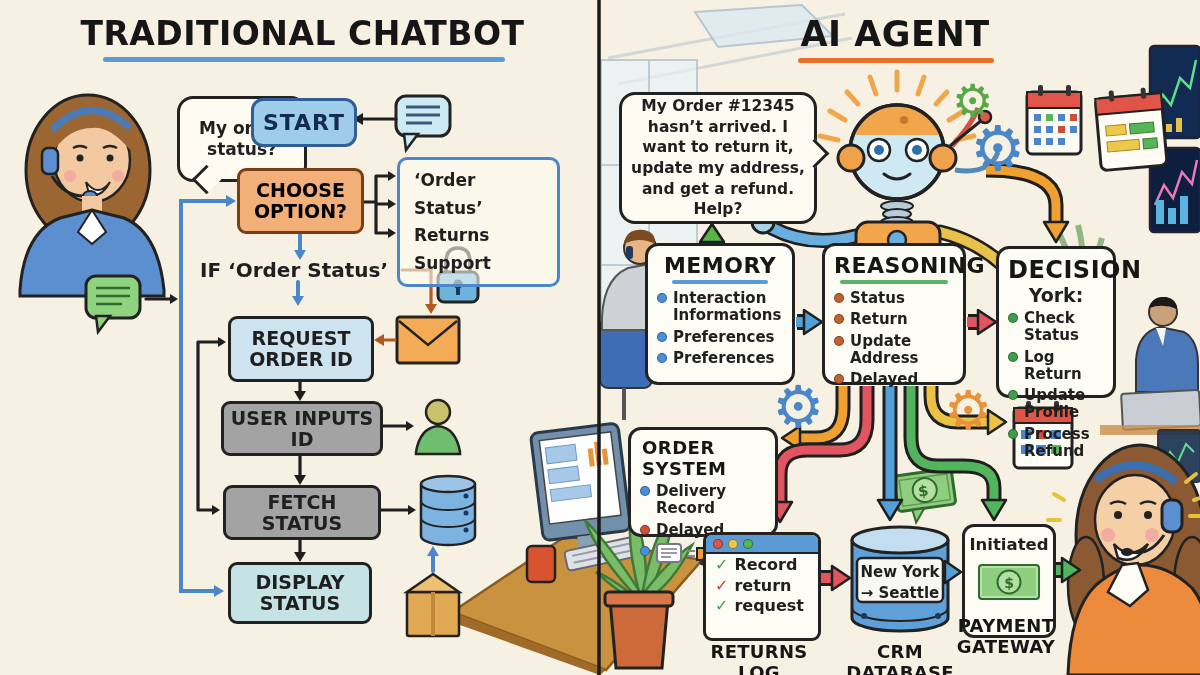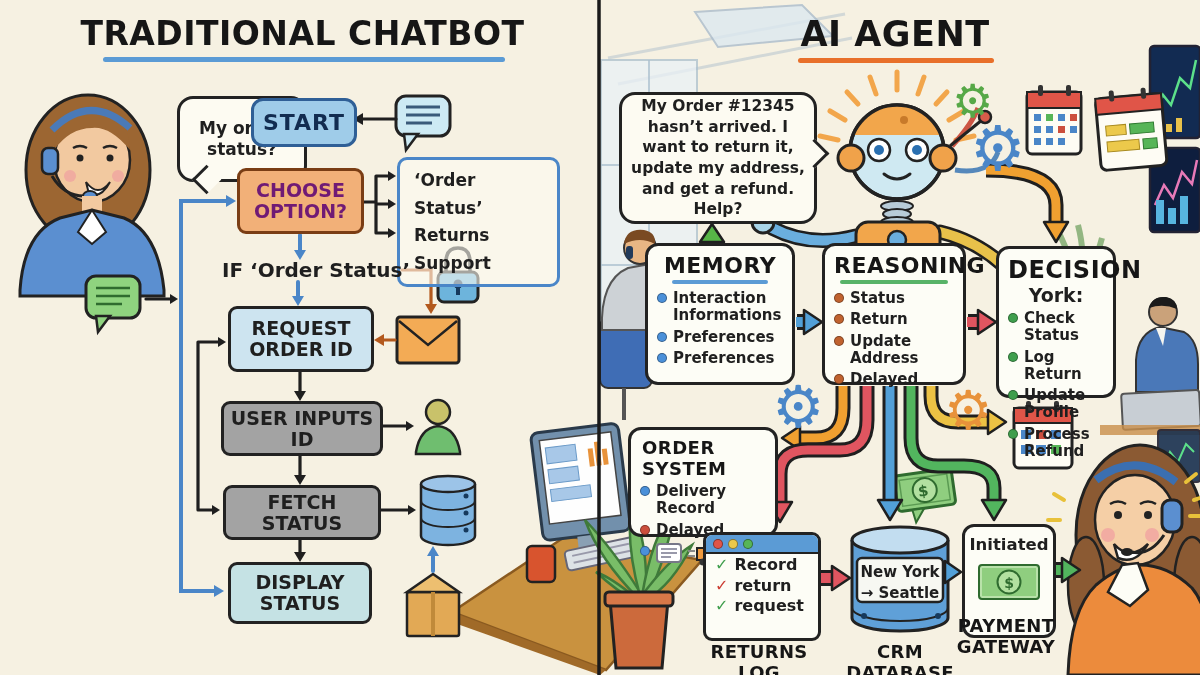--- a/index.html
+++ b/index.html
@@ -12,27 +12,27 @@
   .underline{position:absolute;height:5px;border-radius:3px;z-index:5;}
   
   .bubble{position:absolute;background:#fdfbf2;border:3px solid #222;border-radius:16px;
           font-weight:bold;text-align:center;z-index:5;display:flex;align-items:center;justify-content:center;}
   .tail-br{position:absolute;width:18px;height:18px;background:#fdfbf2;transform:rotate(45deg);}
   
   .fbox{position:absolute;border:3px solid #222;border-radius:9px;background:#a3a3a3;
         display:flex;align-items:center;justify-content:center;text-align:center;
         font-weight:bold;line-height:1.08;z-index:5;}
   .start{background:#9fcce9;border-color:#2f5f96;color:#122c50;font-size:22px;letter-spacing:1px;border-radius:12px;}
-  .choose{background:#f2b078;border-color:#7a3d14;color:#701a75;font-size:19px;padding:0 16px;}
+  .choose{background:#f2b078;border-color:#7a3d14;color:#000000;font-size:19px;padding:0 16px;}
   .reqid{background:#cde4f0;font-size:19px;padding:0 18px;}
   .plain{font-size:19px;}
   .display{background:#c5e2e4;font-size:19px;padding:0 22px;}
   .optbox{position:absolute;border:3px solid #4a86c8;border-radius:10px;background:rgba(253,251,242,.6);
           z-index:5;padding:7px 10px 7px 14px;font-size:17px;font-weight:bold;line-height:1.62;text-align:left;}
-  .iflabel{position:absolute;font-size:20px;font-weight:bold;text-align:right;z-index:5;}
+  .iflabel{position:absolute;font-size:20px;font-weight:bold;text-align:left;z-index:5;}
   
   .abox{position:absolute;border:3.5px solid #222;border-radius:13px;background:#fdfdf6;
         z-index:5;padding:7px 9px;box-sizing:border-box;}
   .abox h3{margin:0;text-align:center;font-size:22px;letter-spacing:.5px;color:#161616;}
   .tul{display:block;height:4px;border-radius:2px;margin:2px auto 6px;}
   .bl{list-style:none;margin:0;padding:0;}
   .bl li{display:flex;gap:6px;font-size:15px;font-weight:bold;line-height:1.15;margin:4px 0;align-items:flex-start;}
   .dot{width:8px;height:8px;border-radius:50%;margin-top:3px;flex-shrink:0;border:1px solid rgba(0,0,0,.35);}
   .d-blue{background:#4a90d9;} .d-red{background:#cc4f3d;} .d-green{background:#3f9e4d;} .d-rust{background:#c0622f;}
   .plan-sub{text-align:center;font-size:19px;font-weight:bold;margin:0 0 2px;}
@@ -441,21 +441,21 @@
 <div class="fbox choose" style="left:237px;top:168px;width:127px;height:66px;box-sizing:border-box;">CHOOSE OPTION?</div>
 
 <div class="optbox" style="left:397px;top:157px;width:133px;">
   <div>‘Order Status’</div>
   <div>Returns</div>
   <div>Support</div>
 </div>
 
 <div class="iflabel" style="left:200px;top:258px;width:210px;">IF ‘Order Status’</div>
 
-<div class="fbox reqid" style="left:228px;top:306px;width:146px;height:66px;box-sizing:border-box;">REQUEST ORDER ID</div>
+<div class="fbox reqid" style="left:228px;top:316px;width:146px;height:66px;box-sizing:border-box;">REQUEST ORDER ID</div>
 
 <div class="fbox plain" style="left:221px;top:401px;width:156px;height:49px;">USER INPUTS ID</div>
 
 <div class="fbox plain" style="left:223px;top:485px;width:152px;height:49px;">FETCH STATUS</div>
 
 <div class="fbox display" style="left:228px;top:562px;width:144px;height:62px;box-sizing:border-box;">DISPLAY STATUS</div>
 
 <div class="abs panel-title" style="left:695px;top:14px;width:400px;font-size:35px;">AI AGENT</div>
 <div class="underline" style="left:798px;top:58px;width:196px;background:#e8702a;"></div>
 

